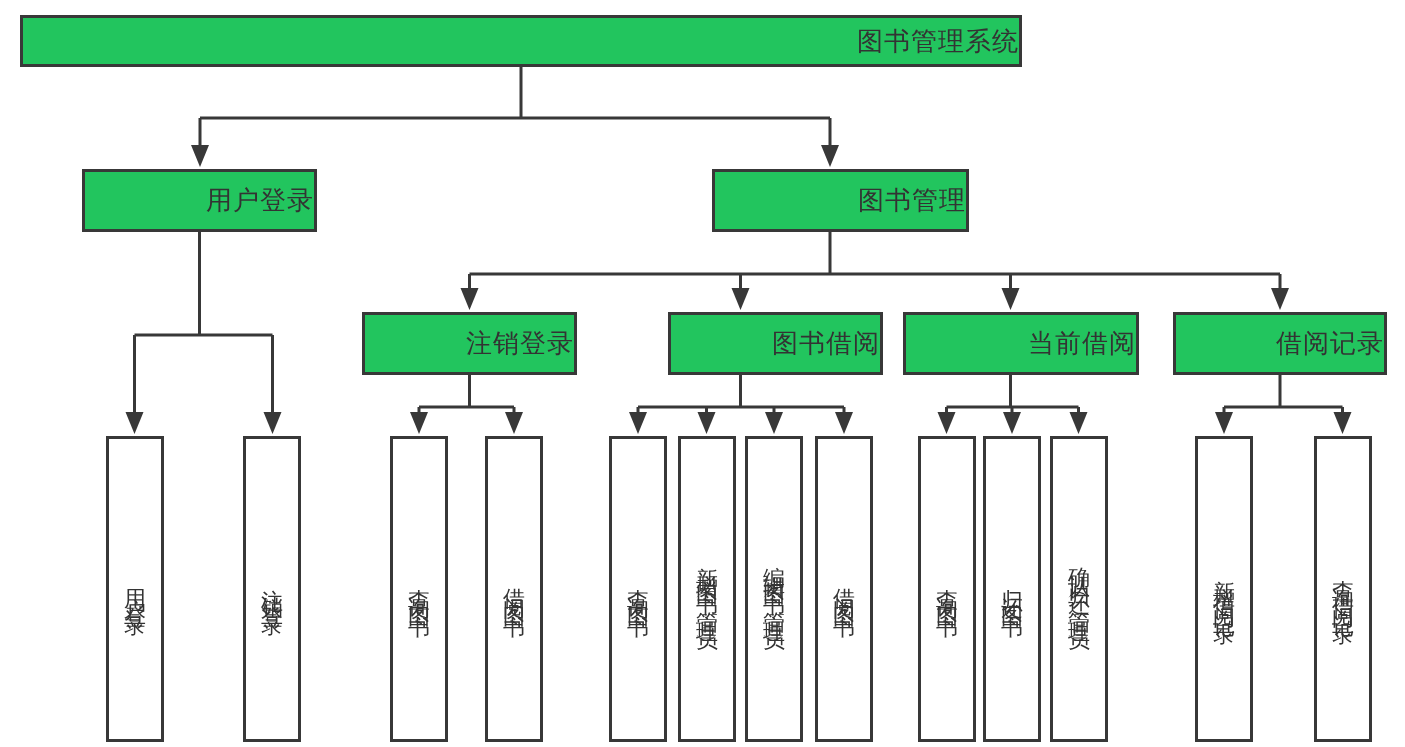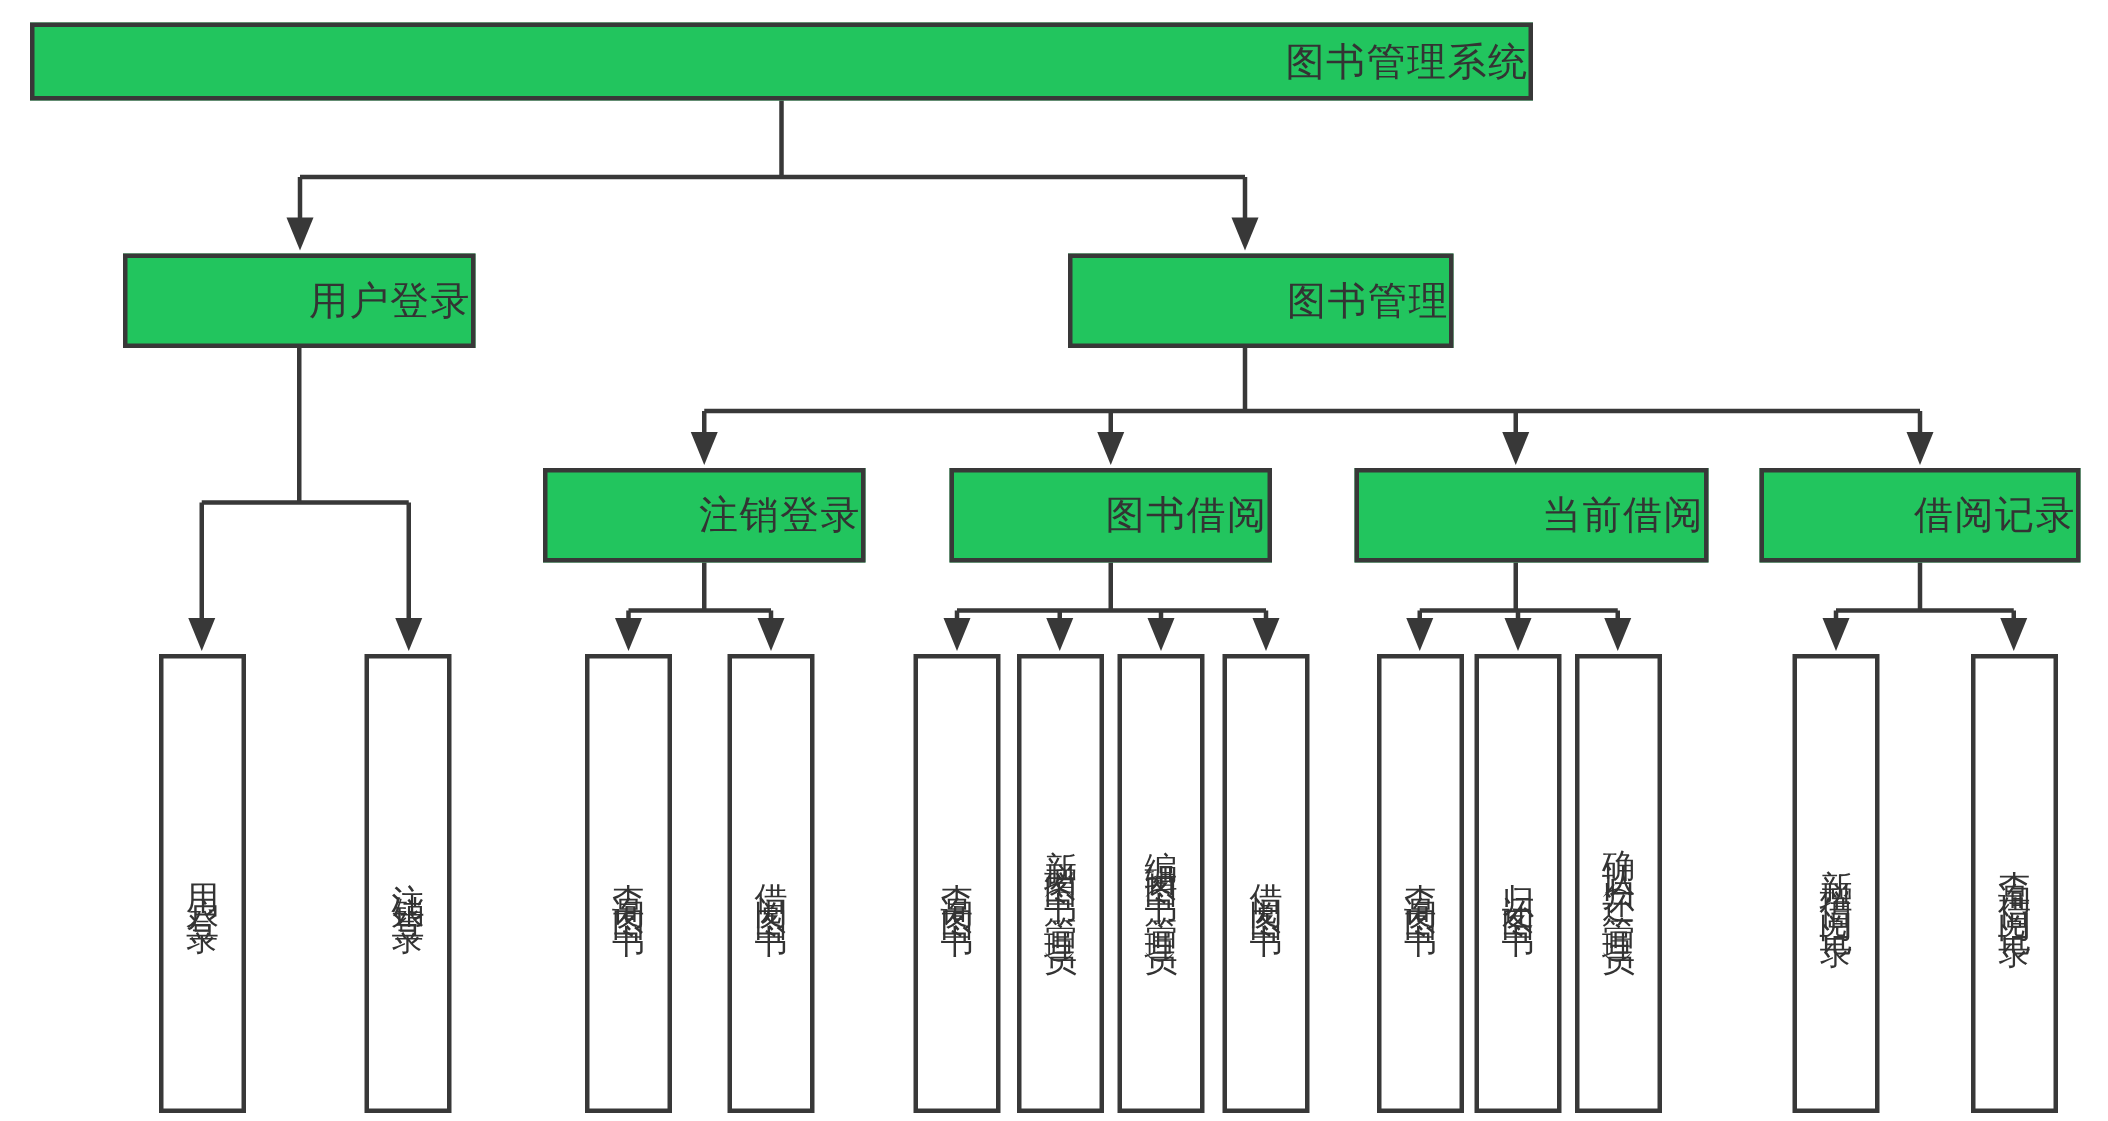--- a/index.html
+++ b/index.html
@@ -106,21 +106,21 @@
   <div class="node" style="left:82px;top:169px;width:235px;height:63px">
     <span>用户登录</span>
   </div>
   <div class="node" style="left:712px;top:169px;width:257px;height:63px">
     <span>图书管理</span>
   </div>
 
   <div class="node" style="left:362px;top:312px;width:215px;height:63px">
     <span>注销登录</span>
   </div>
-  <div class="node" style="left:633px;top:312px;width:215px;height:63px">
+  <div class="node" style="left:668px;top:312px;width:215px;height:63px">
     <span>图书借阅</span>
   </div>
   <div class="node" style="left:903px;top:312px;width:236px;height:63px">
     <span>当前借阅</span>
   </div>
   <div class="node" style="left:1173px;top:312px;width:214px;height:63px">
     <span>借阅记录</span>
   </div>
 
   <div class="leaf" style="left:106px">

